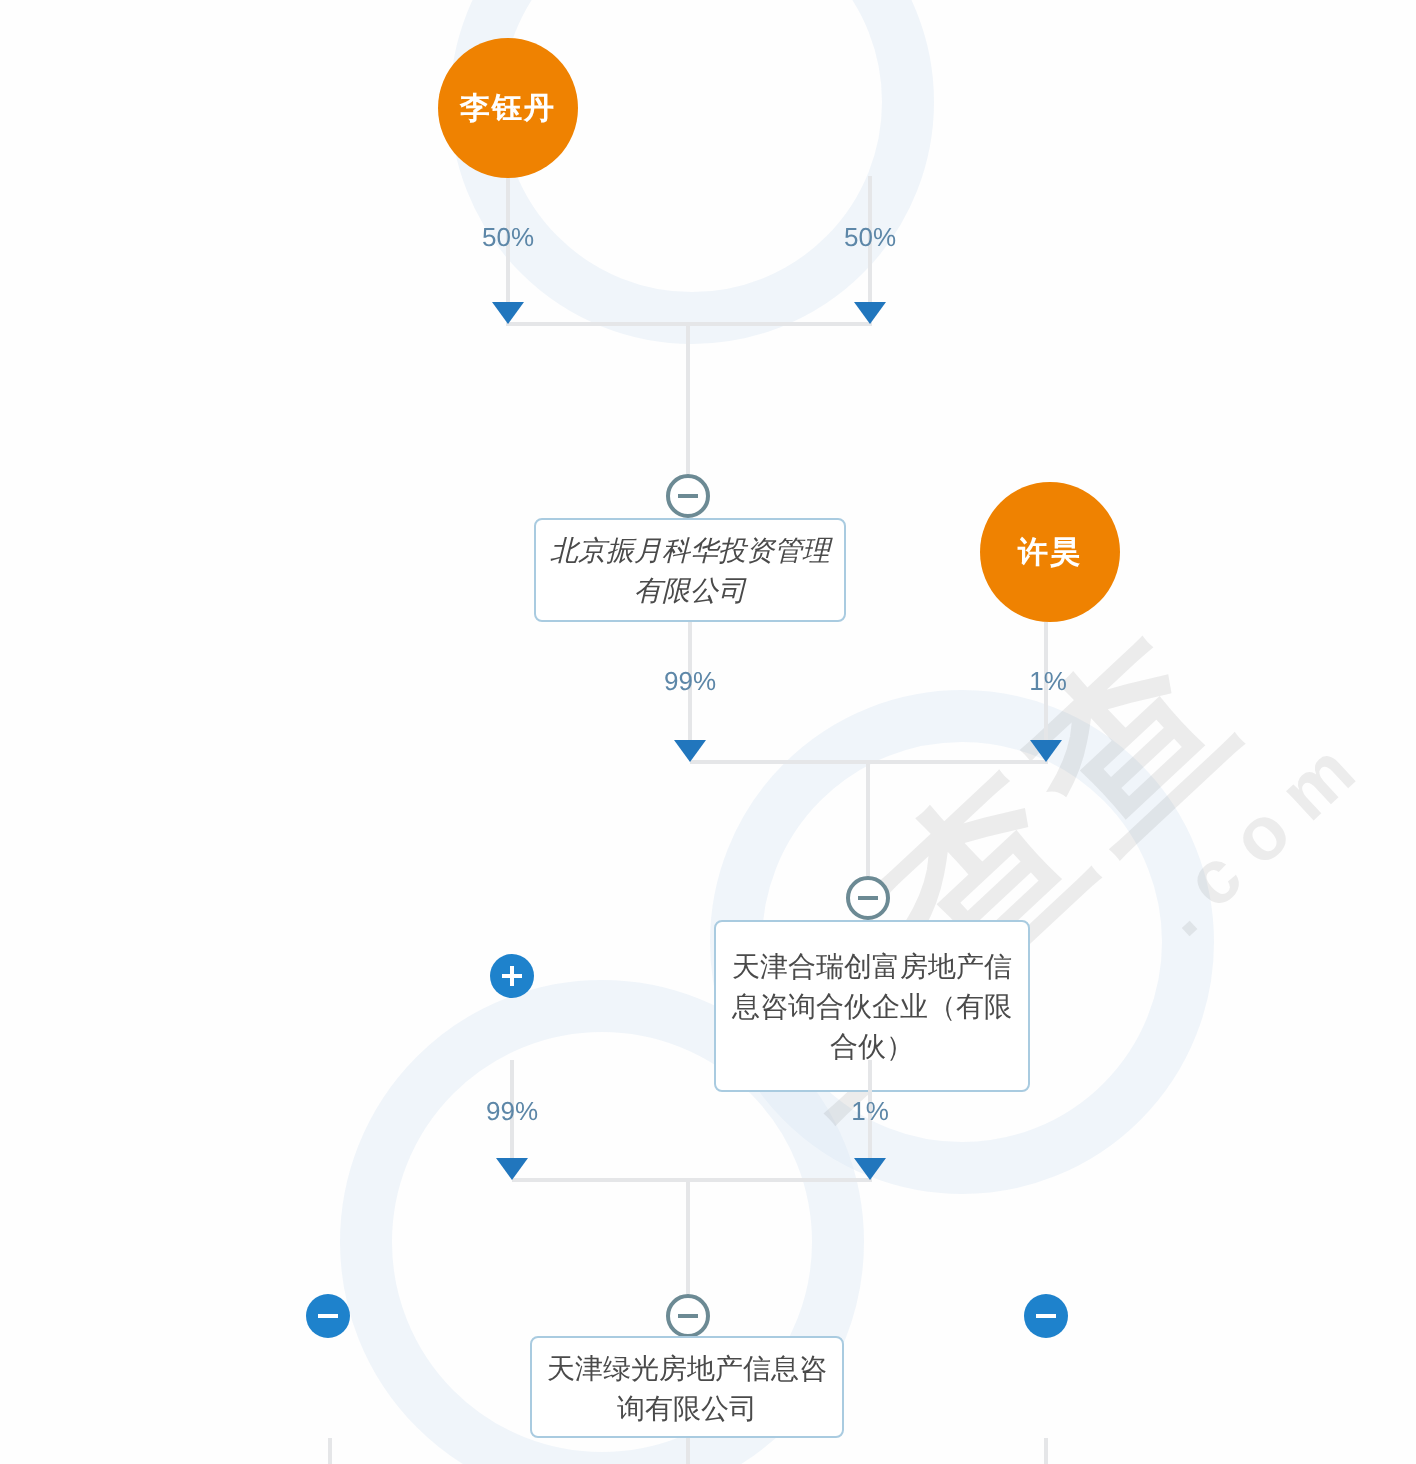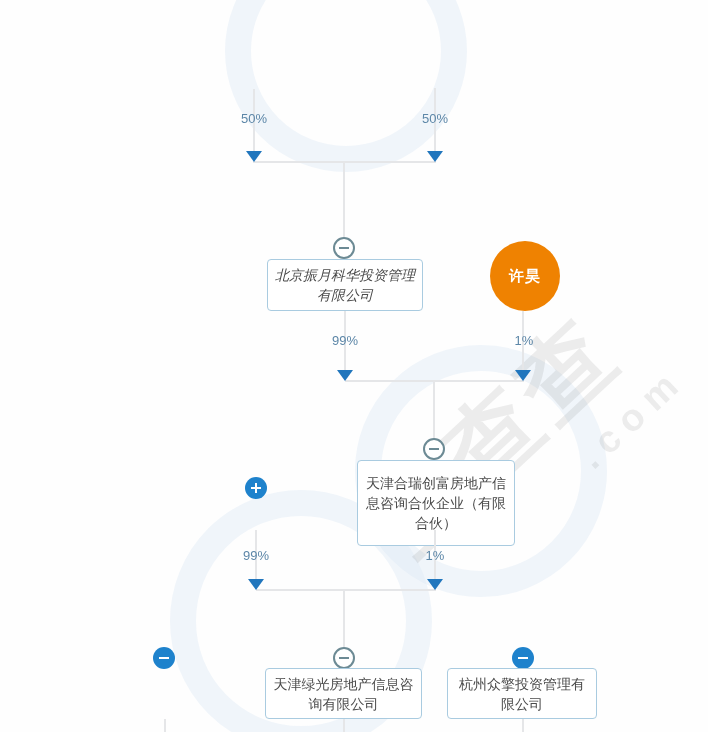--- a/index.html
+++ b/index.html
@@ -50,20 +50,23 @@
   <div class="wm-text wm-cjk" style="left:388px;top:475px;">企查查</div>
   <div class="wm-text wm-latin" style="left:585px;top:440px;">.com</div>
 
   <div class="vline" style="left:253px;top:89px;height:63px;"></div>
   <div class="vline" style="left:434px;top:88px;height:64px;"></div>
   <div class="hline" style="left:253px;top:161px;width:183px;"></div>
   <div class="vline" style="left:343px;top:161px;height:76px;"></div>
   <div class="arrow-down" style="left:246px;top:151px;"></div>
   <div class="arrow-down" style="left:427px;top:151px;"></div>
 
+  <div class="person" style="left:219px;top:19px;">
+    <span>李钰丹</span>
+  </div>
 
   <div class="pct" style="left:224px;top:111px;">50%</div>
   <div class="pct" style="left:405px;top:111px;">50%</div>
 
   <div class="nodeicon icon-minus-outline" style="left:333px;top:237px;"></div>
   <div class="company" style="left:267px;top:259px;width:156px;height:52px;font-style:italic;">
     <span>北京振月科华投资管理有限公司</span>
   </div>
 
   <div class="person" style="left:490px;top:241px;">
@@ -98,21 +101,18 @@
   <div class="pct" style="left:405px;top:548px;">1%</div>
 
   <div class="nodeicon icon-filled minus" style="left:153px;top:647px;"></div>
 
   <div class="nodeicon icon-minus-outline" style="left:333px;top:647px;"></div>
   <div class="company" style="left:265px;top:668px;width:157px;height:51px;">
     <span>天津绿光房地产信息咨询有限公司</span>
   </div>
 
   <div class="nodeicon icon-filled minus" style="left:512px;top:647px;"></div>
-  <div class="company" style="left:447px;top:668px;width:150px;height:51px;">
-    <span>杭州众擎投资管理有限公司</span>
-  </div>
 
   <div class="vline" style="left:164px;top:719px;height:13px;"></div>
   <div class="vline" style="left:343px;top:719px;height:13px;"></div>
   <div class="vline" style="left:522px;top:719px;height:13px;"></div>
 
 </div>
 
 </body></html>

